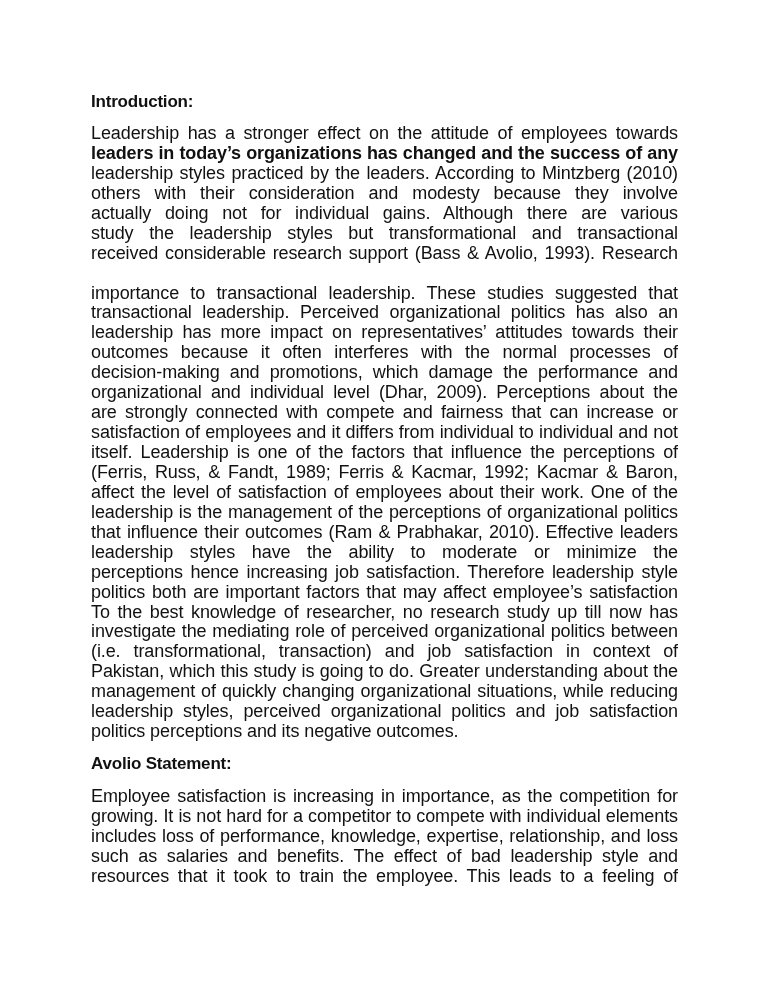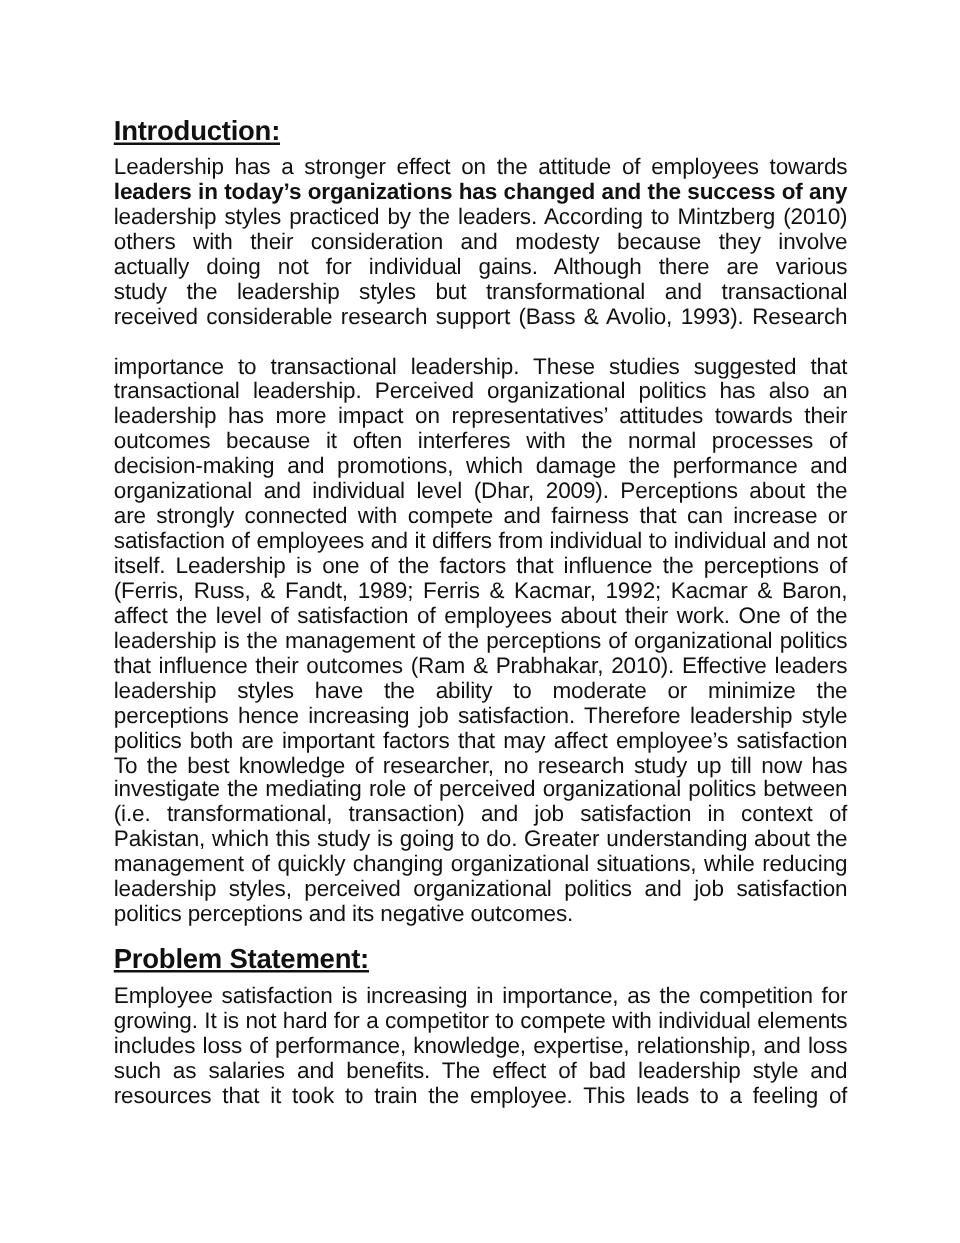--- a/index.html
+++ b/index.html
@@ -1,20 +1,20 @@
 <!DOCTYPE html>
 <html><head>
 <meta charset="utf-8">
 <style>
   html, body { margin: 0; padding: 0; background: #ffffff; }
   body { width: 768px; height: 994px; position: relative; overflow: hidden;
          font-family: "Liberation Sans", "DejaVu Sans", sans-serif; color: #111; }
   .page { position: absolute; left: 91px; top: 0; width: 587px; }
-  .heading { position: absolute; left: 0; font-weight: bold; font-size: 22px;
-             text-decoration: underline; text-underline-offset: 2px; color: #111;
+  .heading { position: absolute; left: 0; font-weight: bold; font-size: 17px;
+             text-underline-offset: 2px; color: #111;
              letter-spacing: -0.2px; white-space: nowrap; }
   .para { position: absolute; left: 0; width: 587px; }
   .line { height: 19.95px; line-height: 19.95px; font-size: 18px;
           text-align: justify; text-align-last: justify; white-space: nowrap;
           overflow: hidden; letter-spacing: -0.1px; }
   .line.last { text-align-last: left; }
   .line span { white-space: normal; }
 </style>
 </head>
 <body>
@@ -49,21 +49,21 @@
       <div class="line"><span style="display: inline-block; width: 100%; text-align: justify; text-align-last: justify;">politics both are important factors that may affect employee’s satisfaction regarding their job.</span></div>
       <div class="line"><span style="display: inline-block; width: 100%; text-align: justify; text-align-last: justify;">To the best knowledge of researcher, no research study up till now has been conducted to</span></div>
       <div class="line"><span style="display: inline-block; width: 100%; text-align: justify; text-align-last: justify;">investigate the mediating role of perceived organizational politics between leadership styles</span></div>
       <div class="line"><span style="display: inline-block; width: 100%; text-align: justify; text-align-last: justify;">(i.e. transformational, transaction) and job satisfaction in context of educational sector of</span></div>
       <div class="line"><span style="display: inline-block; width: 100%; text-align: justify; text-align-last: justify;">Pakistan, which this study is going to do. Greater understanding about the link between</span></div>
       <div class="line"><span style="display: inline-block; width: 100%; text-align: justify; text-align-last: justify;">management of quickly changing organizational situations, while reducing organizational</span></div>
       <div class="line"><span style="display: inline-block; width: 100%; text-align: justify; text-align-last: justify;">leadership styles, perceived organizational politics and job satisfaction allows better</span></div>
       <div class="line last"><span>politics perceptions and its negative outcomes.</span></div>
     </div>
 
-  <div class="heading" style="top:754px;">Problem Statement:</div>
+  <div class="heading" style="top:754px;">Avolio Statement:</div>
 
   <div class="para" style="top:787px;" id="para1">
       <div class="line"><span style="display: inline-block; width: 100%; text-align: justify; text-align-last: justify;">Employee satisfaction is increasing in importance, as the competition for talent is high and still</span></div>
       <div class="line"><span style="display: inline-block; width: 100%; text-align: justify; text-align-last: justify;">growing. It is not hard for a competitor to compete with individual elements of employment</span></div>
       <div class="line"><span style="display: inline-block; width: 100%; text-align: justify; text-align-last: justify;">includes loss of performance, knowledge, expertise, relationship, and loss of the time and</span></div>
       <div class="line"><span style="display: inline-block; width: 100%; text-align: justify; text-align-last: justify;">such as salaries and benefits. The effect of bad leadership style and organization politics</span></div>
       <div class="line"><span style="display: inline-block; width: 100%; text-align: justify; text-align-last: justify;">resources that it took to train the employee. This leads to a feeling of insecurity and affects the</span></div>
     </div>
 </div>
 

